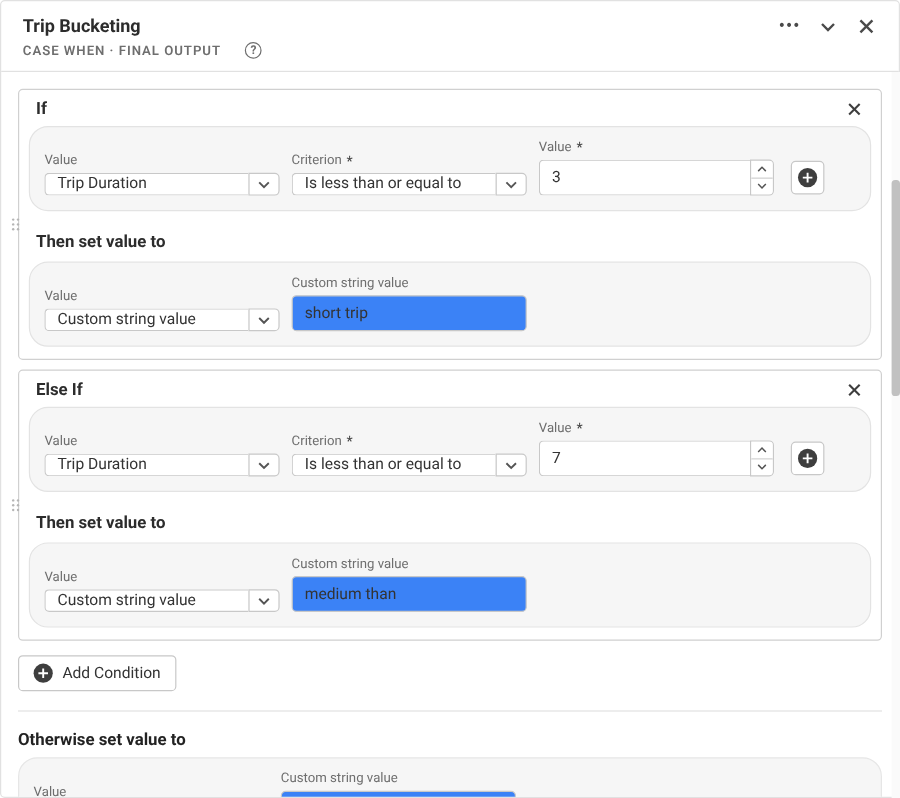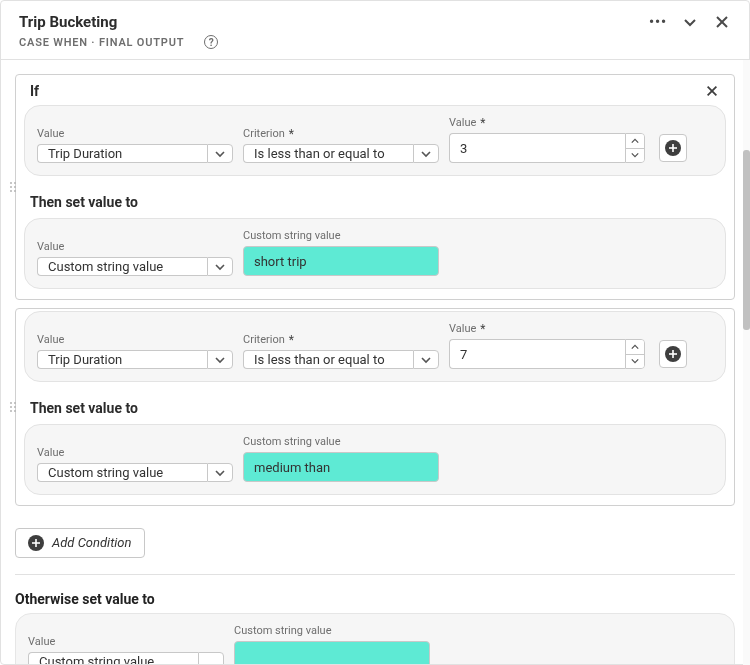--- a/index.html
+++ b/index.html
@@ -245,21 +245,21 @@
     cursor:pointer;
   }
   .add-circle-btn .circ {
     width: 16px; height: 16px; border-radius:50%;
     background:#3e3e3e; display:flex;align-items:center;justify-content:center;
   }
   .add-circle-btn .circ svg { width:10px;height:10px;color:#fff;}
 
   .text-input {
     height: 30px;
-    background: #5eead4;
+    background: #3b82f6;
     border: 1px solid #c8c8c8;
     border-radius: 4px;
     display:flex;align-items:center;
     padding:0 10px;
     font-size:13px;color:#333;
   }
 
   .drag-handle {
     position:absolute;
     left:-6px;
@@ -271,31 +271,30 @@
     grid-gap:2px;
     z-index:2;
   }
   .drag-handle span {
     width:2px;height:2px;background:#b5b5b5;border-radius:50%;
   }
 
   
   .add-condition-btn {
     display:inline-flex;
-    align-items:flex-start;
+    align-items:center;
     gap:8px;
     border:1px solid #c8c8c8;
     border-radius:4px;
     padding:6px 12px;
     font-size:13px;
     cursor:pointer;
     background:#fff;
     color:#333;
-    margin-top:14px;
-    font-style:italic;
+    margin-top:4px;
   }
   .add-condition-btn .circ {
     width:16px;height:16px;border-radius:50%;background:#3e3e3e;
     display:flex;align-items:center;justify-content:center;
   }
   .add-condition-btn .circ svg {width:10px;height:10px;color:#fff;}
 
   hr.sep {
     border:none;
     border-top:1px solid #e1e1e1;
@@ -450,20 +449,29 @@
     
     <div class="cond-card">
       <div class="drag-handle">
         <span></span>
           <span></span>
           <span></span>
           <span></span>
           <span></span>
           <span></span>
       </div>
+      <div class="cond-section-head">
+        <div class="cond-section-title">Else If</div>
+        <div class="close-x">
+          <svg viewBox="0 0 16 16" fill="none" stroke="currentColor" stroke-width="2">
+              <line x1="3" y1="3" x2="13" y2="13"></line>
+              <line x1="13" y1="3" x2="3" y2="13"></line>
+            </svg>
+        </div>
+      </div>
 
       <div class="sub-panel">
         <div class="field-row">
           <div class="field-col">
             <div class="field-label">Value</div>
             <div class="select-wrap">
               <div class="select-main">Trip Duration</div>
               <div class="select-caret">
                 <svg viewBox="0 0 10 10" fill="none" stroke="currentColor" stroke-width="1.6">
                     <polyline points="1 3 5 7 9 3"></polyline>

